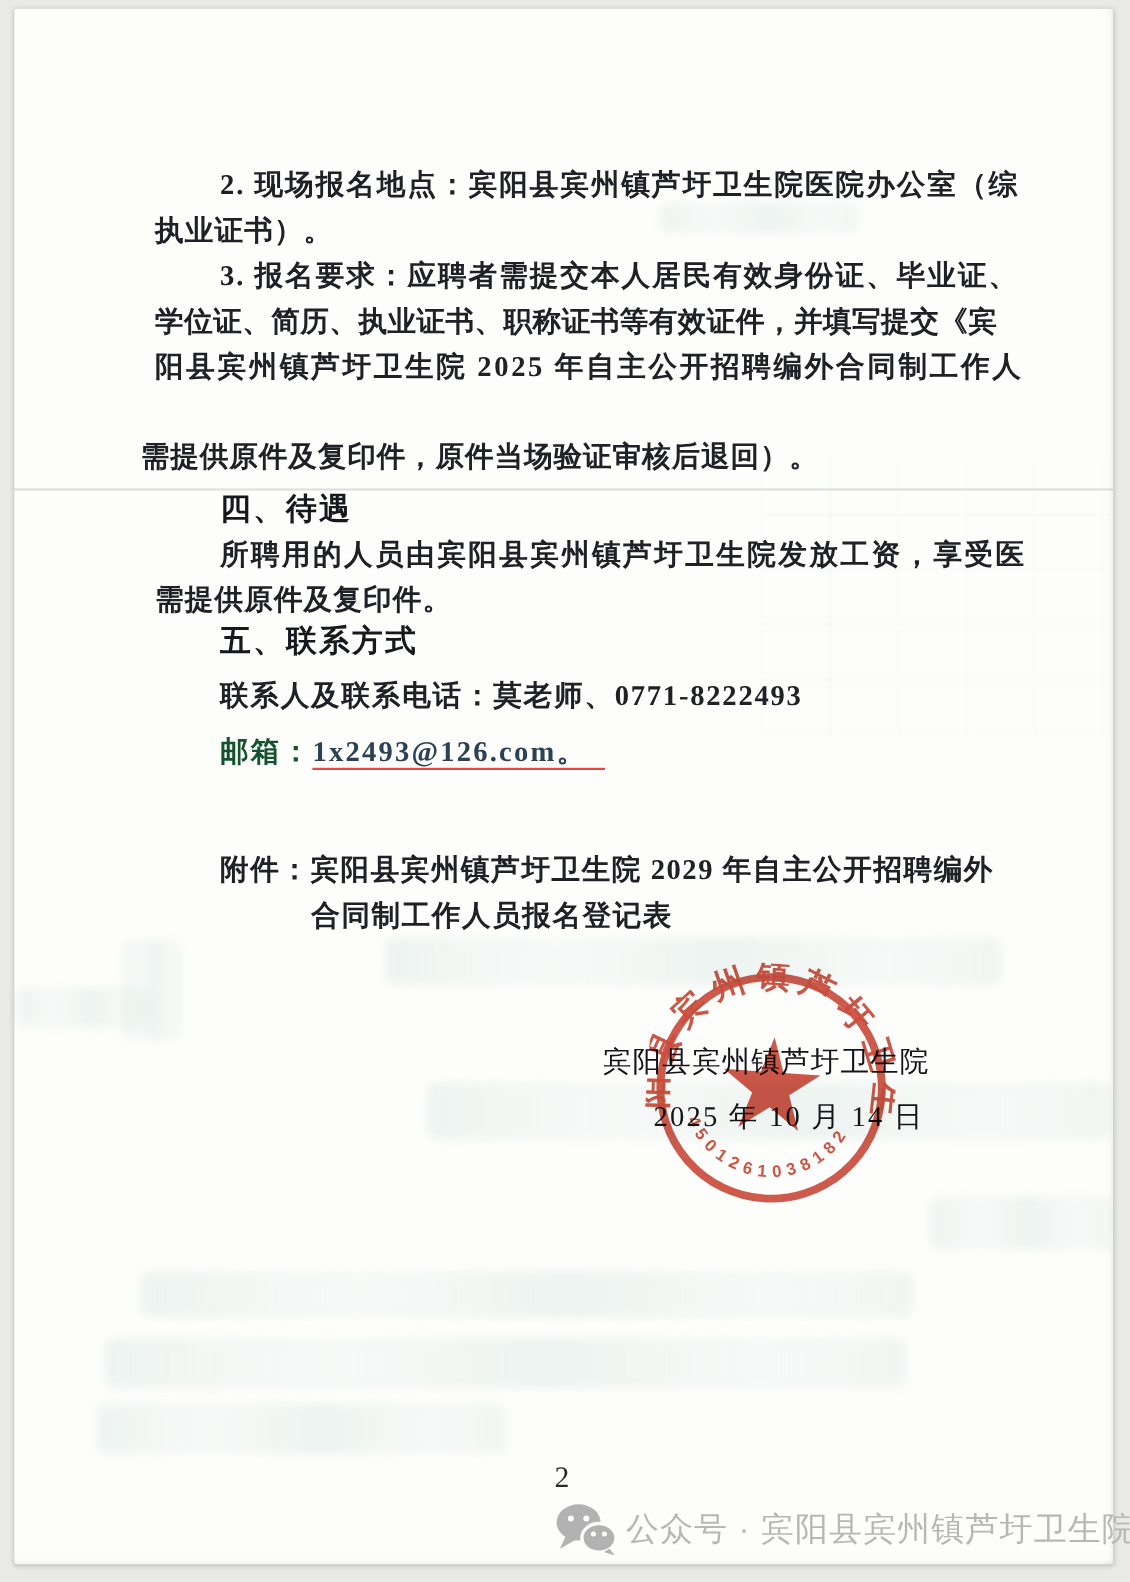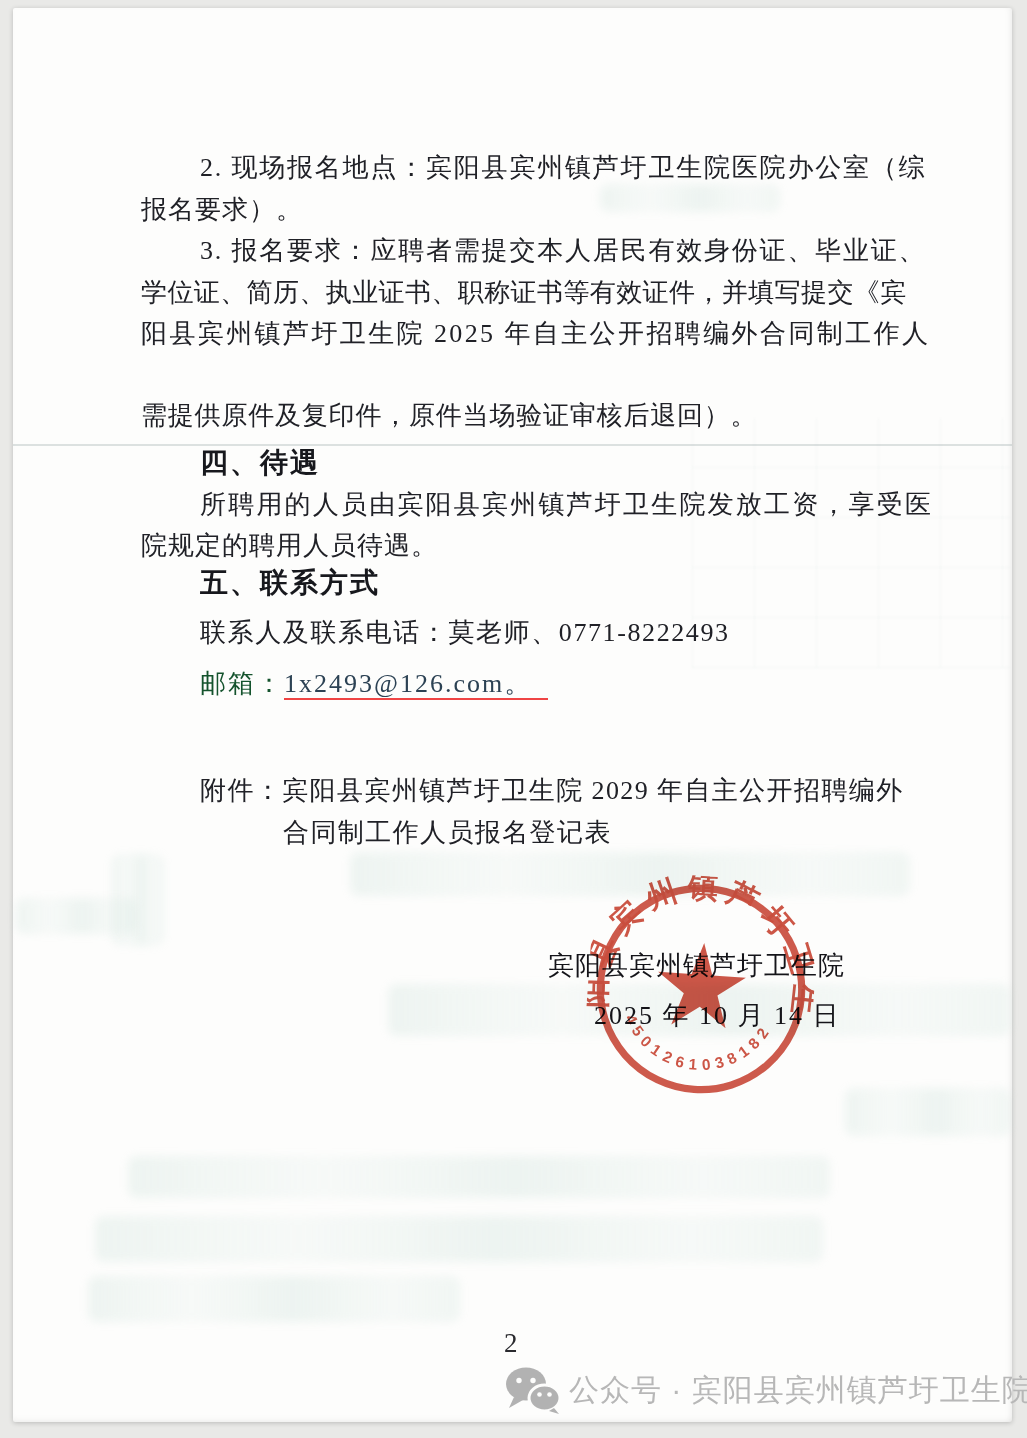--- a/index.html
+++ b/index.html
@@ -35,20 +35,21 @@
       repeating-linear-gradient(0deg, rgba(170,195,190,.30) 0 1px, transparent 1px 50px),
       repeating-linear-gradient(90deg, rgba(170,195,190,.30) 0 1px, transparent 1px 62px);
     opacity:.38;
     filter:blur(1px);
   }
   .txtline{
     position:absolute;
     font-size:26px;line-height:34px;
     color:#202127;
     white-space:nowrap;
+    font-weight:bold;
   }
   .heading{
     position:absolute;
     font-family:"Liberation Sans","DejaVu Sans",sans-serif;
     font-weight:700;font-size:28px;line-height:34px;color:#17181d;
     white-space:nowrap;letter-spacing:2px;
   }
   .email-label{color:#14532d;}
   .email-link{
     color:#2c4254;
@@ -94,30 +95,30 @@
   <div class="bleed" style="left:16px;top:898px;width:120px;height:36px;"></div>
   <div class="bleed" style="left:388px;top:984px;width:622px;height:52px;"></div>
   <div class="bleed" style="left:845px;top:1088px;width:165px;height:48px;"></div>
   <div class="bleed" style="left:128px;top:1156px;width:702px;height:42px;"></div>
   <div class="bleed" style="left:95px;top:1216px;width:728px;height:46px;"></div>
   <div class="bleed" style="left:88px;top:1276px;width:372px;height:46px;"></div>
 
   <div class="foldline"></div>
 
   <div class="txtline" style="left:200px;top:151px;letter-spacing:1.8px;">2. 现场报名地点：宾阳县宾州镇芦圩卫生院医院办公室（综</div>
-  <div class="txtline" style="left:141px;top:193px;letter-spacing:1px;">报名要求）。</div>
+  <div class="txtline" style="left:141px;top:193px;letter-spacing:1px;">执业证书）。</div>
   <div class="txtline" style="left:200px;top:234px;letter-spacing:1.8px;">3. 报名要求：应聘者需提交本人居民有效身份证、毕业证、</div>
   <div class="txtline" style="left:141px;top:276px;letter-spacing:0.4px;">学位证、简历、执业证书、职称证书等有效证件，并填写提交《宾</div>
   <div class="txtline" style="left:141px;top:317px;letter-spacing:2.4px;">阳县宾州镇芦圩卫生院 2025 年自主公开招聘编外合同制工作人</div>
-  <div class="txtline" style="left:141px;top:399px;letter-spacing:0.8px;text-align:center;">需提供原件及复印件，原件当场验证审核后退回）。</div>
+  <div class="txtline" style="left:128px;top:399px;letter-spacing:0.8px;text-align:center;">需提供原件及复印件，原件当场验证审核后退回）。</div>
 
   <div class="heading" style="left:200px;top:446px;">四、待遇</div>
 
   <div class="txtline" style="left:200px;top:488px;letter-spacing:2.2px;">所聘用的人员由宾阳县宾州镇芦圩卫生院发放工资，享受医</div>
-  <div class="txtline" style="left:141px;top:529px;letter-spacing:1px;">院规定的聘用人员待遇。</div>
+  <div class="txtline" style="left:141px;top:529px;letter-spacing:1px;">需提供原件及复印件。</div>
 
   <div class="heading" style="left:200px;top:566px;">五、联系方式</div>
 
   <div class="txtline" style="left:200px;top:616px;letter-spacing:1.6px;">联系人及联系电话：莫老师、0771-8222493</div>
 
   <div class="txtline" style="left:200px;top:667px;">
     <span class="email-label" style="letter-spacing:2px;">邮箱：</span><span class="email-link">1x2493@126.com。</span>
   </div>
 
   <div class="txtline" style="left:200px;top:774px;letter-spacing:1.4px;">附件：宾阳县宾州镇芦圩卫生院 2029 年自主公开招聘编外</div>

